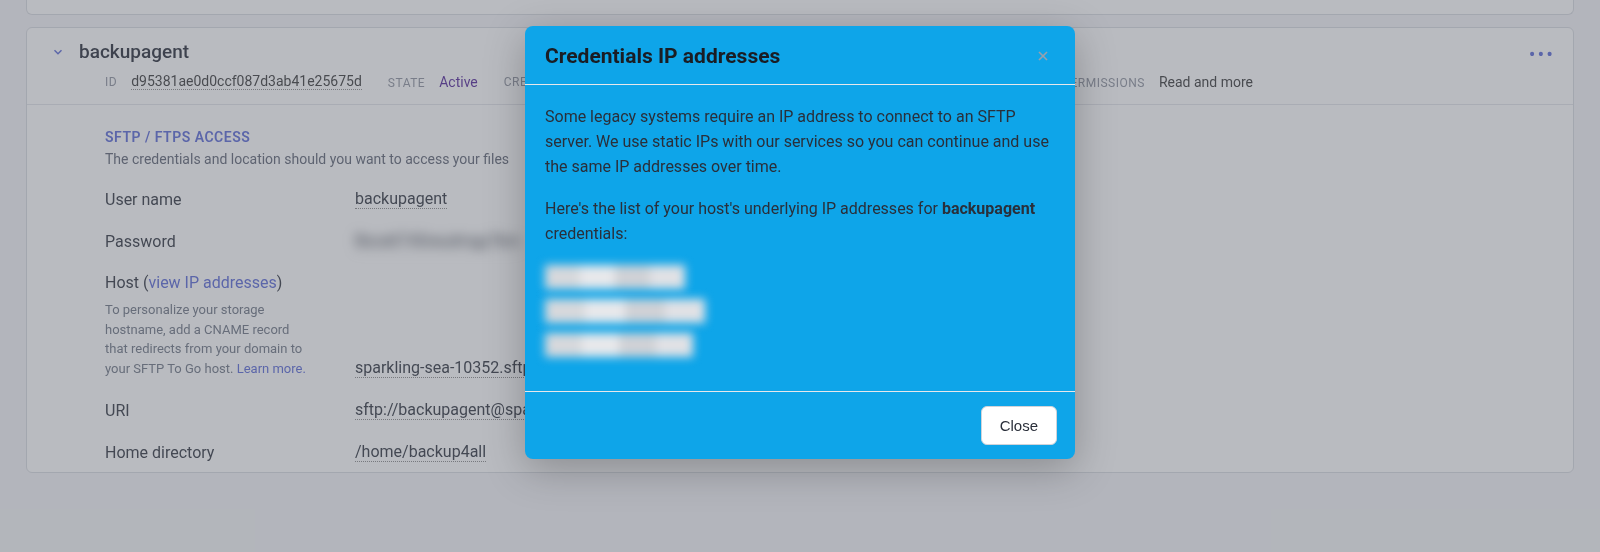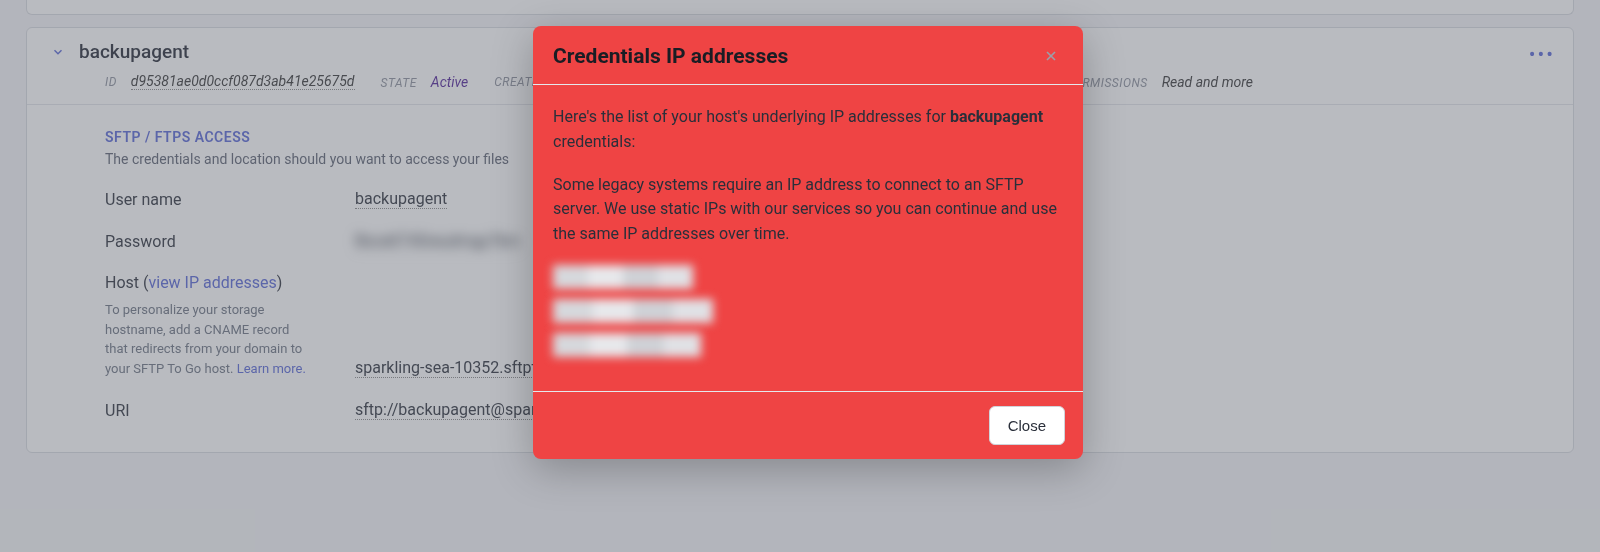--- a/index.html
+++ b/index.html
@@ -17,35 +17,35 @@
   .panel-header { display: flex; align-items: center; padding: 12px 20px 10px; position: relative; }
   .chevron { width: 22px; height: 22px; color: #5564d6; display: flex; align-items: center; justify-content: center; margin-right: 10px; }
   .panel-title { font-size: 19px; font-weight: 500; color: #1f2430; }
   .more-dots { position: absolute; right: 18px; top: 16px; color: #5564d6; font-size: 20px; letter-spacing: 2px; line-height: 1; cursor: pointer; }
 
   .meta-row { display: flex; align-items: center; gap: 26px; padding: 0 20px 14px 78px; font-size: 14px; color: #6a7280; border-bottom: 1px solid #e2e4ea; }
   .meta-label { font-size: 12px; color: #8a8f9b; letter-spacing: 0.5px; text-transform: uppercase; margin-right: 6px; }
   .meta-val { color: #333; }
   .meta-val.underlined { border-bottom: 1px dotted #888; }
   .meta-val.green { color: #4c1d95; }
-  .meta-pair { display: flex; align-items: baseline; gap: 8px; font-style: italic; }
+  .meta-pair { display: flex; align-items: baseline; gap: 8px; }
 
   .panel-body { padding: 24px 20px 10px 78px; }
   .section-title { color: #5564d6; font-size: 14px; font-weight: 600; letter-spacing: 0.5px; margin-bottom: 6px; }
   .section-sub { color: #5a6070; font-size: 14px; margin-bottom: 22px; }
 
   .field-row { display: flex; align-items: flex-end; margin-bottom: 22px; }
   .field-label { width: 250px; font-size: 16px; color: #2a2f3a; }
   .field-label .sub { font-size: 13px; color: #6a7280; margin-top: 8px; line-height: 1.5; max-width: 210px; }
   .field-label .link { color: #5564d6; cursor: pointer; }
   .field-value { font-size: 16px; color: #2a2f3a; border-bottom: 1px dotted #888; }
   .blurred { filter: blur(6px); user-select: none; }
 
   
-  .modal { position: absolute; left: 50%; top: 26px; transform: translateX(-50%); width: 550px; background: #ef4444; border-radius: 8px; box-shadow: 0 10px 40px rgba(0,0,0,0.25); overflow: hidden; margin-left: 8px; }
+  .modal { position: absolute; left: 50%; top: 26px; transform: translateX(-50%); width: 550px; background: #0ea5e9; border-radius: 8px; box-shadow: 0 10px 40px rgba(0,0,0,0.25); overflow: hidden; }
   .modal-header { display: flex; align-items: center; justify-content: space-between; padding: 18px 20px 16px; border-bottom: 1px solid #e6e8ec; }
   .modal-title { font-size: 21px; font-weight: 700; color: #1a1d24; }
   .modal-close { color: #9aa0ab; font-size: 24px; cursor: pointer; width: 24px; height: 24px; display: flex; align-items: center; justify-content: center; }
   .modal-body { padding: 20px 20px 24px; font-size: 16px; color: #2a2f3a; line-height: 1.55; }
   .modal-body p { margin-bottom: 18px; }
   .modal-body .strong { font-weight: 700; }
   .ip-list { margin-top: 2px; }
   .ip-row { width: 140px; height: 24px; margin-bottom: 10px; filter: blur(5px); background: linear-gradient(90deg,#d6d8dc 0 25%,#e7e8eb 25% 50%,#cfd1d6 50% 75%,#e0e1e5 75% 100%); }
   .ip-row:nth-child(2){ width: 160px; }
   .ip-row:nth-child(3){ width: 148px; }
@@ -109,41 +109,45 @@
           </div>
         </div>
         <div class="field-value">sparkling-sea-10352.sftptogo.com</div>
       </div>
 
       <div class="field-row">
         <div class="field-label">URI</div>
         <div class="field-value">sftp://backupagent@sparkling-sea-10352.sftptogo.com</div>
       </div>
 
+      <div class="field-row" style="margin-bottom:0;">
+        <div class="field-label">Home directory</div>
+        <div class="field-value">/home/backup4all</div>
+      </div>
     </div>
   </div>
 </div>
 
 <div class="backdrop"></div>
 
 <div class="modal">
   <div class="modal-header">
     <div class="modal-title">Credentials IP addresses</div>
     <div class="modal-close">
       <svg width="16" height="16" viewBox="0 0 24 24" fill="none" stroke="currentColor" stroke-width="2.5">
           <line x1="18" y1="6" x2="6" y2="18"></line>
           <line x1="6" y1="6" x2="18" y2="18"></line>
         </svg>
     </div>
   </div>
   <div class="modal-body">
+    <p>Some legacy systems require an IP address to connect to an SFTP server. We use static IPs with our services so you can continue and use the same IP addresses over time.</p>
     <p>
       <span>Here's the list of your host's underlying IP addresses for </span><span class="strong">backupagent</span><span> credentials:</span>
     </p>
-    <p>Some legacy systems require an IP address to connect to an SFTP server. We use static IPs with our services so you can continue and use the same IP addresses over time.</p>
     <div class="ip-list">
       <div class="ip-row"></div>
       <div class="ip-row"></div>
       <div class="ip-row"></div>
     </div>
   </div>
   <div class="modal-footer">
     <button class="btn">Close</button>
   </div>
 </div>

